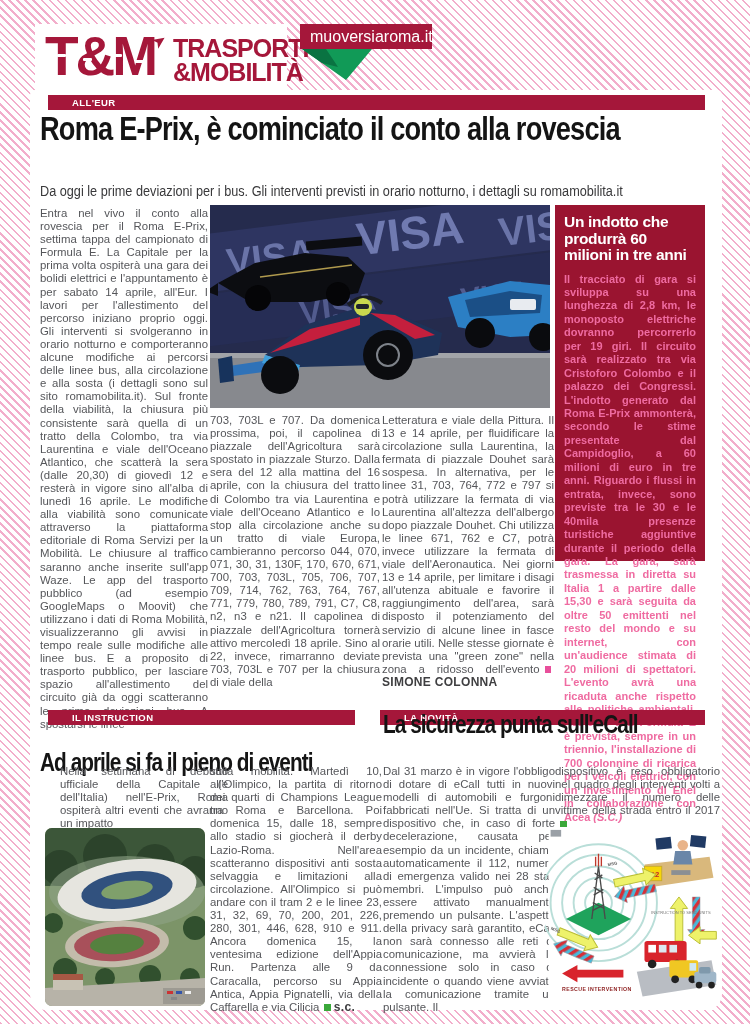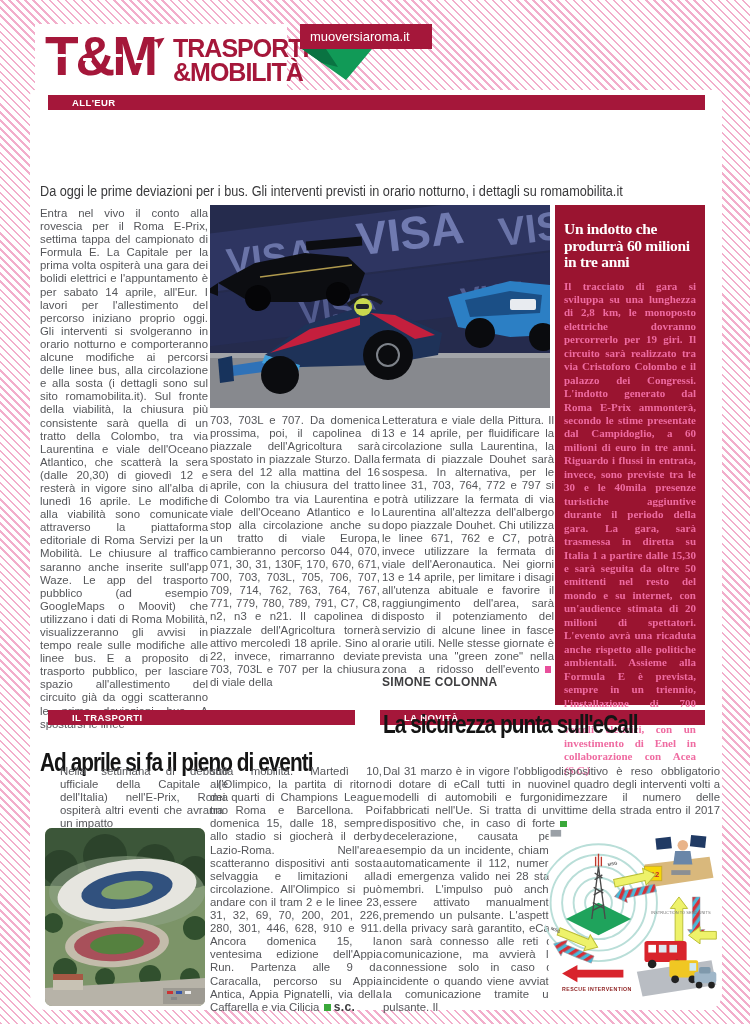--- a/index.html
+++ b/index.html
@@ -9,40 +9,40 @@
     background:repeating-linear-gradient(45deg,#f2aecb 0 1.7px,#ffffff 1.7px 5.7px);
     font-family:"Liberation Sans",sans-serif;
   }
   .panel{position:absolute;left:30px;top:90px;width:692px;height:920px;background:#fff;border-radius:5px 5px 16px 16px;}
   
   .logo-box{position:absolute;left:35px;top:24px;width:252px;height:72px;background:#fff;}
   .logo-tm{position:absolute;left:10px;top:2px;font-size:55px;font-weight:bold;color:#a5173a;letter-spacing:-3px;line-height:60px;}
   .dash{position:absolute;background:#fff;width:9px;height:2.5px;border-radius:1px;}
   .logo-arrow{position:absolute;left:118px;top:8px;color:#a5173a;font-size:15px;font-weight:bold;transform:rotate(-35deg);}
   .logo-words{position:absolute;left:138px;top:12px;color:#a5173a;font-weight:bold;font-size:25px;letter-spacing:-1px;line-height:24px;}
-  .badge{position:absolute;left:300px;top:24px;width:132px;height:25px;background:#a5173a;color:#fff;font-size:13px;line-height:25px;padding-left:10px;}
+  .badge{position:absolute;left:300px;top:24px;width:132px;height:25px;background:#a5173a;color:#fff;font-size:16px;line-height:25px;padding-left:10px;}
   .ribbon{position:absolute;left:302px;top:49px;width:70px;height:31px;}
   
   .kicker{position:absolute;height:15px;background:#a5173a;color:#fff;font-size:9.5px;font-weight:bold;letter-spacing:.4px;line-height:15px;padding-left:24px;}
   
   .h1{position:absolute;left:40px;top:111px;width:680px;color:#141414;font-weight:bold;}
   .h1 .ln{display:block;white-space:nowrap;}
   .h1 .ln span{display:inline-block;font-size:34px;letter-spacing:-1px;line-height:34px;transform:scaleX(.8);transform-origin:left;}
   .standfirst{position:absolute;left:40px;top:182px;width:670px;color:#39393b;white-space:nowrap;}
   .standfirst span{display:inline-block;font-size:13.8px;transform:scaleX(.92);transform-origin:left;}
   .h2{position:absolute;color:#141414;font-weight:bold;white-space:nowrap;}
   .h2 span{display:inline-block;font-size:26px;letter-spacing:-1.2px;transform:scaleX(.8);transform-origin:left;}
   
   .body-col{position:absolute;font-size:11.4px;line-height:13.1px;color:#55565a;text-align:justify;}
   .sq{display:inline-block;width:6.5px;height:6.5px;margin:0 3px 0 5px;}
   .sq.magenta{background:#e84f9b;}
   .sq.green{background:#3aa83a;}
   .byline{font-size:12px;font-weight:bold;color:#3f3f41;letter-spacing:.3px;}
   
-  .sidebar{position:absolute;left:555px;top:205px;width:150px;height:500px;background:#9a1430;padding:16px 9px;font-family:Liberation Serif, serif;}
+  .sidebar{position:absolute;left:555px;top:205px;width:150px;height:356px;background:#9a1430;padding:9px 9px;}
   .sidebar .sb-title{color:#fff;font-weight:bold;font-size:15.5px;line-height:16.5px;letter-spacing:-.3px;margin-bottom:9px;}
   .sidebar .sb-body{color:#ef6ba1;font-weight:bold;font-size:11px;line-height:13.45px;text-align:justify;}
   .sidebar .sb-sig{font-style:italic;}
   .photo{position:absolute;overflow:hidden;}
   .photo svg{display:block;}
   .round{border-radius:7px;}
 </style>
 </head>
 <body>
 
@@ -64,20 +64,21 @@
   </div>
   <div class="badge">muoversiaroma.it</div>
   <svg class="ribbon" viewBox="0 0 70 31">
     <polygon points="0,0 70,0 44,31 20,14" fill="#119a57"></polygon>
     <polygon points="0,0 24,0 36,18 20,14" fill="#0a7342"></polygon>
   </svg>
 
   <div class="kicker" style="left:48px;top:95px;width:657px;">ALL'EUR</div>
 
   <div class="h1">
+    <span class="ln"><span>Roma E-Prix, è cominciato il conto alla rovescia</span></span>
   </div>
   <div class="standfirst"><span>Da oggi le prime deviazioni per i bus. Gli interventi previsti in orario notturno, i dettagli su romamobilita.it</span></div>
 
   <div class="body-col" style="left:40px;top:207px;width:168px;height:496px;">Entra nel vivo il conto alla rovescia per il Roma E-Prix, settima tappa del campionato di Formula E. La Capitale per la prima volta ospiterà una gara dei bolidi elettrici e l'appuntamento è per sabato 14 aprile, all'Eur. I lavori per l'allestimento del percorso iniziano proprio oggi. Gli interventi si svolgeranno in orario notturno e comporteranno alcune modifiche ai percorsi delle linee bus, alla circolazione e alla sosta (i dettagli sono sul sito romamobilita.it). Sul fronte della viabilità, la chiusura più consistente sarà quella di un tratto della Colombo, tra via Laurentina e viale dell'Oceano Atlantico, che scatterà la sera (dalle 20,30) di giovedì 12 e resterà in vigore sino all'alba di lunedì 16 aprile. Le modifiche alla viabilità sono comunicate attraverso la piattaforma editoriale di Roma Servizi per la Mobilità. Le chiusure al traffico saranno anche inserite sull'app Waze. Le app del trasporto pubblico (ad esempio GoogleMaps o Moovit) che utilizzano i dati di Roma Mobilità, visualizzeranno gli avvisi in tempo reale sulle modifiche alle linee bus. E a proposito di trasporto pubblico, per lasciare spazio all'allestimento del circuito già da oggi scatteranno le prime deviazioni bus. A spostarsi le linee</div>
 
   <div class="photo" style="left:210px;top:205px;width:340px;height:203px;">
     <svg width="340" height="203" viewBox="0 0 340 203">
       <rect width="340" height="203" fill="#252b4d"></rect>
       <g transform="rotate(-7 170 60)">
         <rect x="-40" y="8" width="440" height="58" fill="#2e3561"></rect>
@@ -129,21 +130,21 @@
   </div>
 
   <div class="sidebar">
     <div class="sb-title">Un indotto che produrrà 60 milioni in tre anni</div>
     <div class="sb-body">
       <span>Il tracciato di gara si sviluppa su una lunghezza di 2,8 km, le monoposto elettriche dovranno percorrerlo per 19 giri. Il circuito sarà realizzato tra via Cristoforo Colombo e il palazzo dei Congressi. L'indotto generato dal Roma E-Prix ammonterà, secondo le stime presentate dal Campidoglio, a 60 milioni di euro in tre anni. Riguardo i flussi in entrata, invece, sono previste tra le 30 e le 40mila presenze turistiche aggiuntive durante il periodo della gara. La gara, sarà trasmessa in diretta su Italia 1 a partire dalle 15,30 e sarà seguita da oltre 50 emittenti nel resto del mondo e su internet, con un'audience stimata di 20 milioni di spettatori. L'evento avrà una ricaduta anche rispetto alle politiche ambientali. Assieme alla Formula E è prevista, sempre in un triennio, l'installazione di 700 colonnine di ricarica per i veicoli elettrici, con un investimento di Enel in collaborazione con Acea</span>
       <span class="sb-sig">(S.C.)</span>
     </div>
   </div>
 
-  <div class="kicker" style="left:48px;top:710px;width:307px;">IL TRASPORTI</div>
+  <div class="kicker" style="left:48px;top:710px;width:307px;">IL INSTRUCTION</div>
   <div class="h2" style="left:40px;top:727px;margin-top:20px;"><span>Ad aprile si fa il pieno di eventi</span></div>
   <div class="body-col" style="left:44px;top:765px;width:168px;height:60px;margin-left:16px;">Nella settimana di debutto ufficiale della Capitale (e dell'Italia) nell'E-Prix, Roma ospiterà altri eventi che avranno un impatto</div>
 
   <div class="photo round" style="left:45px;top:828px;width:160px;height:178px;">
     <svg width="160" height="178" viewBox="0 0 160 178">
       <rect width="160" height="178" fill="#7c9468"></rect>
       <rect width="160" height="58" fill="#3c5639"></rect>
       <g fill="#2c432b">
         <circle cx="15" cy="40" r="18"></circle>
           <circle cx="60" cy="28" r="22"></circle>

